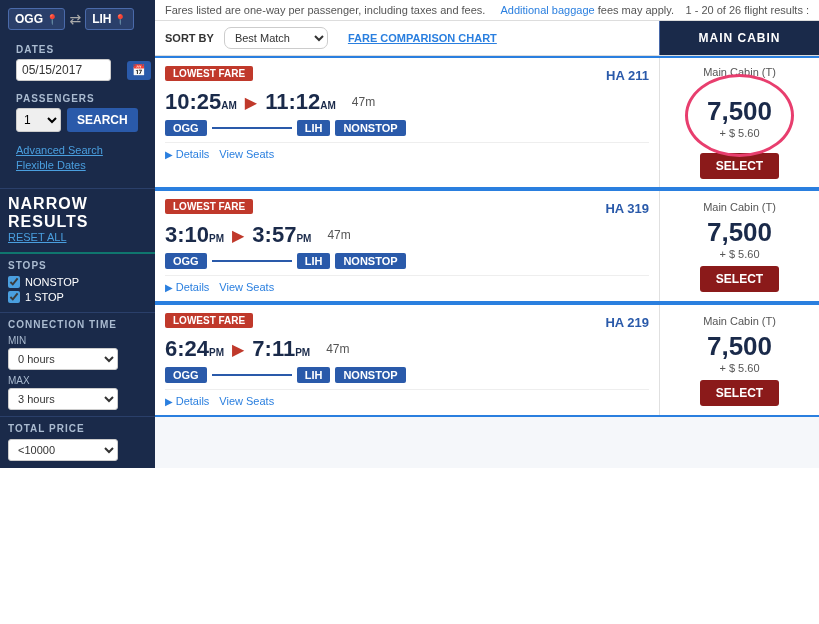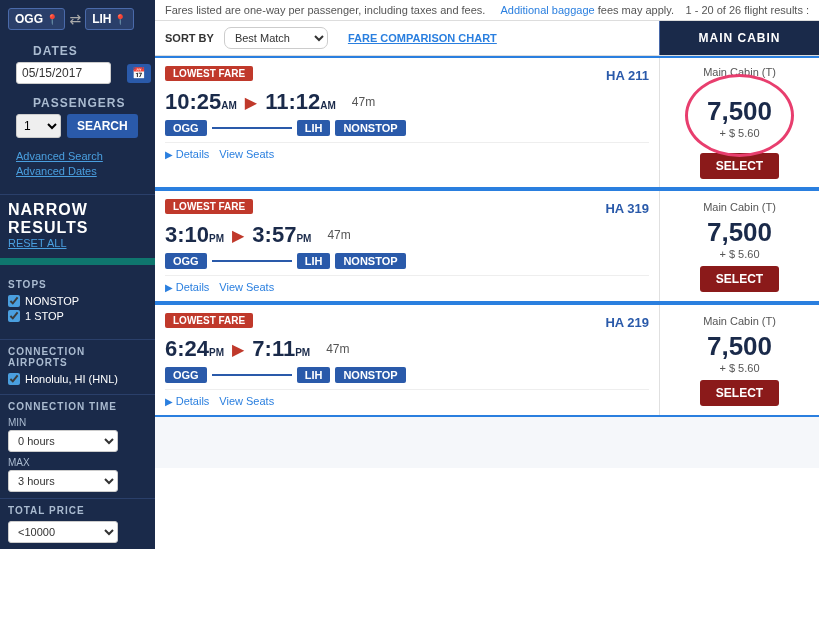--- a/index.html
+++ b/index.html
@@ -10,37 +10,37 @@
     
     .sidebar { width: 155px; background: #1a2a4a; color: #fff; flex-shrink: 0; padding: 0; }
     .sidebar-top { background: #1a2a4a; padding: 8px; }
 
     .route-row { display: flex; align-items: center; gap: 4px; margin-bottom: 8px; }
     .airport-box { background: #2a3f6a; border: 1px solid #4a6aaa; border-radius: 3px; padding: 3px 6px; font-size: 12px; font-weight: bold; color: #fff; display: flex; align-items: center; gap: 3px; }
     .airport-box .pin-icon { color: #4af; font-size: 10px; }
     .swap-icon { color: #aaa; font-size: 14px; }
 
     .dates-section { padding: 6px 8px; background: #1a2a4a; }
-    .section-label { color: #aabbd0; font-size: 12px; font-weight: bold; letter-spacing: 1px; margin-bottom: 4px; margin-left: 17px; }
+    .section-label { color: #aabbd0; font-size: 10px; font-weight: bold; letter-spacing: 1px; margin-bottom: 4px; }
     .date-input-row { display: flex; align-items: center; gap: 16px; }
     .date-input { background: #fff; border: 1px solid #ccc; border-radius: 3px; padding: 3px 5px; font-size: 12px; color: #333; width: 95px; }
     .cal-icon { background: #2a5aaa; color: #fff; border-radius: 3px; padding: 3px 5px; font-size: 11px; cursor: pointer; }
 
     .passengers-section { padding: 6px 8px; background: #1a2a4a; }
     .passengers-row { display: flex; align-items: center; gap: 6px; }
     .pax-select { width: 45px; padding: 3px; font-size: 12px; border-radius: 3px; border: 1px solid #ccc; }
     .search-btn { background: #2a5aaa; color: #fff; border: none; border-radius: 3px; padding: 5px 10px; font-size: 12px; font-weight: bold; cursor: pointer; }
 
     .links-section { padding: 6px 8px; }
     .sidebar-link { color: #4a9fdf; font-size: 11px; display: block; margin-bottom: 3px; text-decoration: underline; cursor: pointer; }
 
     .narrow-section { background: #1a2a4a; padding: 6px 8px; border-top: 1px solid #2a3f6a; }
     .narrow-title { color: #fff; font-size: 16px; font-weight: bold; letter-spacing: 1px; margin-top: 28px; }
 
-    .filter-section { padding: 14px 8px; background: #1a2a4a; border-top: 7px solid #0f766e; }
+    .filter-section { padding: 6px 8px; background: #1a2a4a; border-top: 2px solid #0f766e; }
     .filter-title { color: #aabbd0; font-size: 10px; font-weight: bold; letter-spacing: 1px; margin-bottom: 5px; }
     .checkbox-row { display: flex; align-items: center; gap: 5px; margin-bottom: 3px; color: #fff; font-size: 11px; }
     .checkbox-row input[type=checkbox] { accent-color: #4a9fdf; width: 12px; height: 12px; }
 
     .connection-section { padding: 6px 8px; background: #1a2a4a; border-top: 1px solid #2a3f6a; }
     .conn-time-section { padding: 6px 8px; background: #1a2a4a; border-top: 1px solid #2a3f6a; }
     .time-select { background: #fff; border: 1px solid #ccc; border-radius: 3px; padding: 3px 5px; font-size: 11px; color: #333; width: 110px; }
 
     .total-price-section { padding: 6px 8px; background: #1a2a4a; border-top: 1px solid #2a3f6a; }
     .price-select { background: #fff; border: 1px solid #ccc; border-radius: 3px; padding: 3px 5px; font-size: 11px; color: #333; width: 110px; }
@@ -117,21 +117,21 @@
         <div class="passengers-row">
           <select class="pax-select">
             <option>1</option><option>2</option><option>3</option>
           </select>
           <button class="search-btn">SEARCH</button>
         </div>
       </div>
 
       <div class="links-section">
         <a class="sidebar-link">Advanced Search</a>
-        <a class="sidebar-link">Advanced Dates</a>
+        <a class="sidebar-link">Flexible Dates</a>
       </div>
     </div>
 
     <div class="narrow-section">
       <span class="narrow-title">NARROW RESULTS</span>
       <br>
       <a class="sidebar-link">RESET ALL</a>
     </div>
 
     <div class="filter-section">
@@ -139,27 +139,20 @@
       <div class="checkbox-row">
         <input type="checkbox" checked="" style="">
         <label>NONSTOP</label>
       </div>
       <div class="checkbox-row">
         <input type="checkbox" checked="" style="">
         <label>1 STOP</label>
       </div>
     </div>
 
-    <div class="connection-section">
-      <div class="filter-title">CONNECTION AIRPORTS</div>
-      <div class="checkbox-row">
-        <input type="checkbox" checked="" style="">
-        <label>Honolulu, HI (HNL)</label>
-      </div>
-    </div>
 
     <div class="conn-time-section">
       <div class="filter-title">CONNECTION TIME</div>
       <div>
         <label style="color:#aabbd0;font-size:10px;display:block;margin-bottom:2px;">MIN</label>
         <select class="time-select">
           <option>0 hours</option><option>1 hour</option><option>2 hours</option>
         </select>
       </div>
       <div style="margin-top:5px;">

